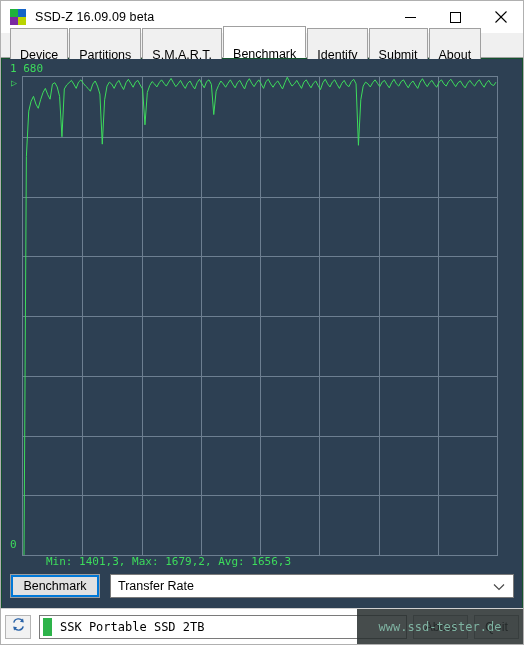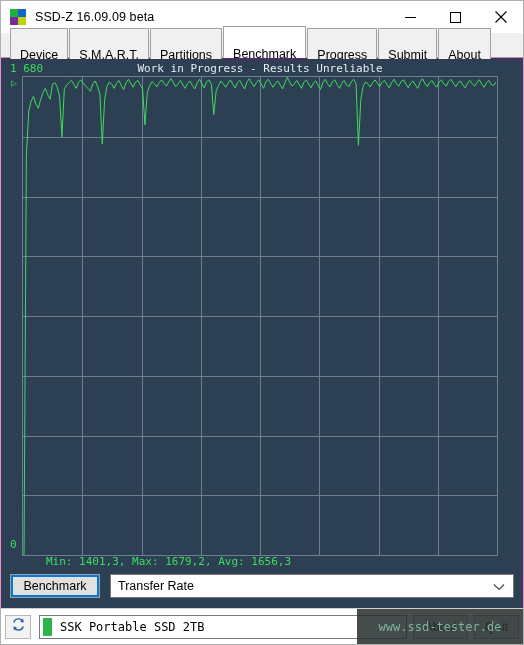--- a/index.html
+++ b/index.html
@@ -3,21 +3,21 @@
 <meta charset="utf-8">
 <style>
   html,body{margin:0;padding:0;}
   body{
     width:524px;height:645px;overflow:hidden;
     font-family:"Liberation Sans", sans-serif;
     background:#2d4053;
   }
   #app{
     position:relative;width:524px;height:645px;
-    background:#701a75;
+    background:#14532d;
     border:1px solid #b0b0b0;
     box-sizing:border-box;
   }
   
   .titlebar{
     height:32px;background:#ffffff;display:flex;align-items:center;
     border-bottom:0px solid #fff;position:relative;
   }
   .app-icon{width:16px;height:16px;margin-left:9px;display:grid;
     grid-template-columns:1fr 1fr;grid-template-rows:1fr 1fr;}
@@ -159,32 +159,31 @@
         <svg width="12" height="12" viewBox="0 0 12 12">
             <line x1="0.5" y1="0.5" x2="11.5" y2="11.5" stroke="#000" stroke-width="1.1"></line>
             <line x1="11.5" y1="0.5" x2="0.5" y2="11.5" stroke="#000" stroke-width="1.1"></line>
           </svg>
       </div>
     </div>
   </div>
 
   <div class="tabstrip">
     <div class="tab">Device</div>
+    <div class="tab">Partitions</div>
     <div class="tab">S.M.A.R.T.</div>
-    <div class="tab">Partitions</div>
     <div class="tab active">Benchmark</div>
-    <div class="tab">Progress</div>
+    <div class="tab">Identify</div>
     <div class="tab">Submit</div>
     <div class="tab">About</div>
   </div>
 
   <div class="content">
 
     <div class="chart-wrap">
-      <div class="chart-title">Work in Progress - Results Unreliable</div>
       <div class="ylabel-top">
         <span>1</span>&nbsp;<span>680</span>
       </div>
       <div class="marker">▷</div>
       <div class="ylabel-bot">0</div>
 
       <div class="plot">
         <svg id="chart-svg" width="474" height="478" viewBox="0 0 474 478" preserveAspectRatio="none">
           <g id="grid-lines">
               <line x1="59.5" y1="0" x2="59.5" y2="478" stroke="#6d7f91" stroke-width="1"></line>

